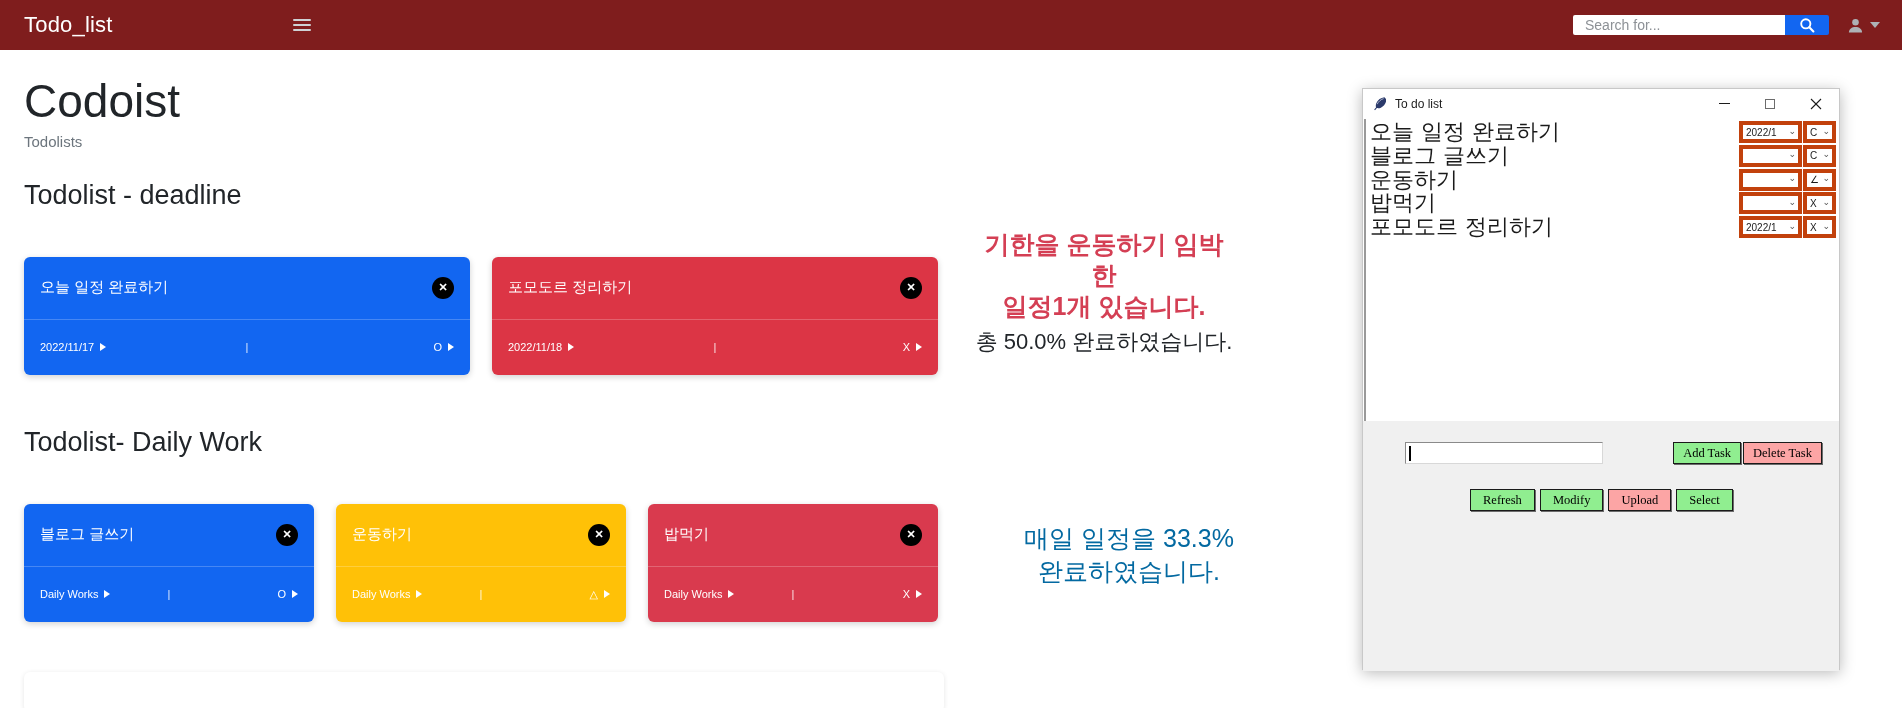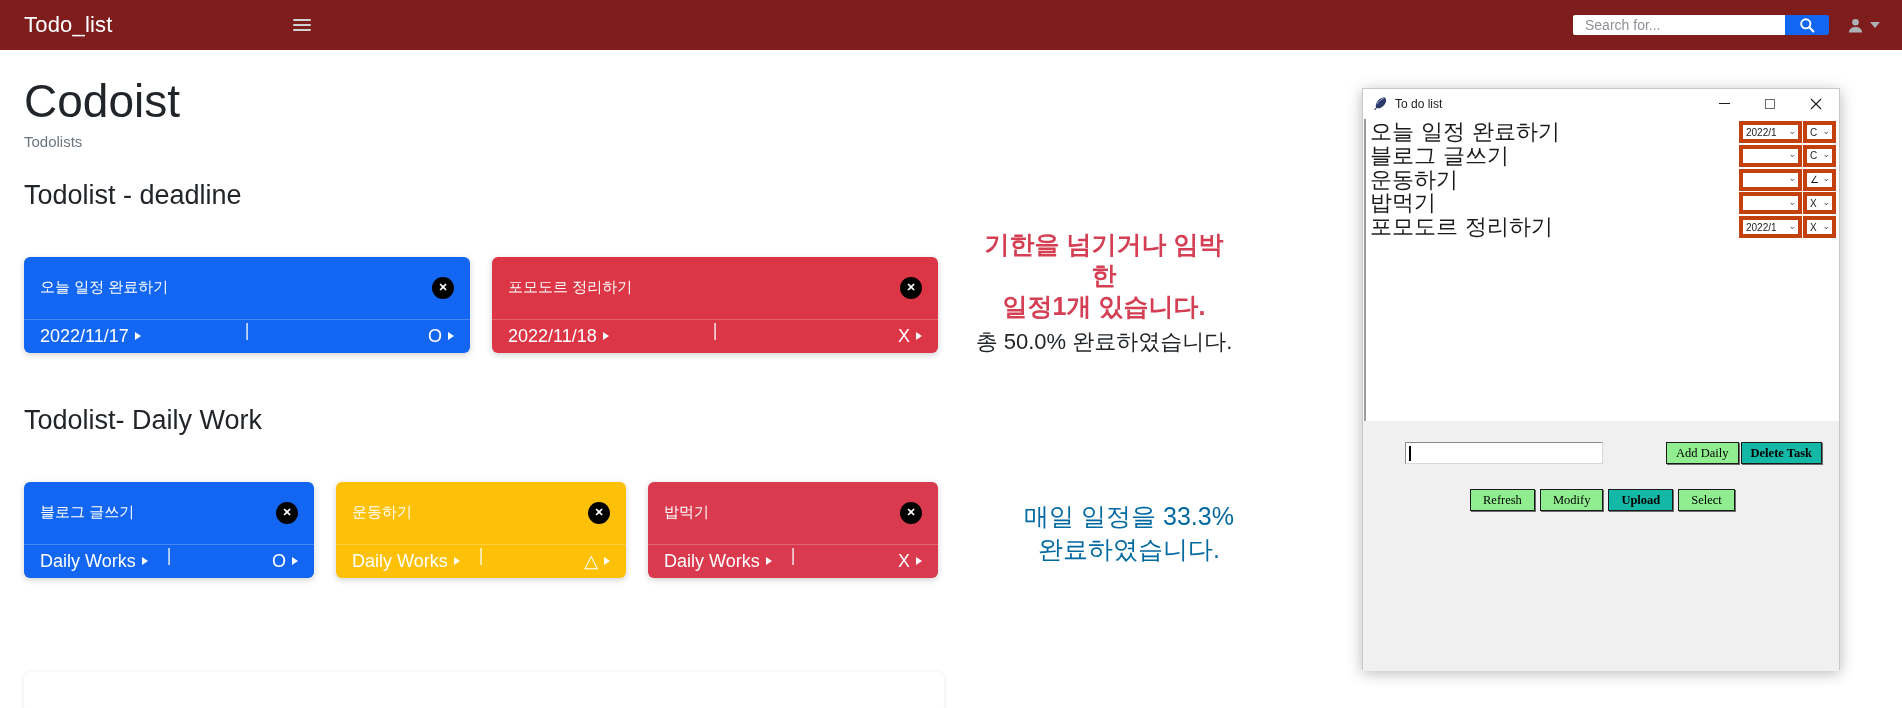--- a/index.html
+++ b/index.html
@@ -144,24 +144,25 @@
     color: #fff;
     display: flex;
     align-items: center;
     justify-content: center;
     font-size: 11px;
     font-weight: 700;
     cursor: pointer;
     flex: 0 0 auto;
   }
   .card-footer {
-    height: 34px;
-    display: flex;
+    height: 56px;
+    display: flex;
+    align-items: center;
     padding: 0 16px;
-    font-size: 18px;
+    font-size: 11px;
     border-top: 1px solid rgba(255,255,255,.22);
     position: relative;
   }
   .foot-left { display: flex; align-items: center; gap: 6px; }
   .foot-mid {
     position: absolute;
     left: 50%;
     transform: translateX(-50%);
     opacity: .85;
   }
@@ -346,21 +347,21 @@
     font-family: "Liberation Serif", serif;
     font-size: 12.5px;
     color: #000;
     cursor: pointer;
     display: flex;
     align-items: center;
     justify-content: center;
     box-shadow: 1px 1px 0 rgba(0,0,0,.55);
   }
   .tk-btn.green { background: #90ee90; }
-  .tk-btn.salmon { background: #14b8a6; font-weight: bold; }
+  .tk-btn.salmon { background: #fca5a5; }
   .tk-addrow {
     position: absolute;
     right: 17px;
     top: 21px;
     display: flex;
     gap: 2px;
   }
   .tk-addrow .tk-btn { height: 22px; padding: 0 9px; }
   .tk-actionrow {
     position: absolute;
@@ -441,21 +442,21 @@
         </div>
         <div class="foot-mid">|</div>
         <div class="foot-right">
           <span>X</span>
           <span class="tri-right"></span>
         </div>
       </div>
     </div>
 
     <div class="status-block" style="left:930px; top:-28px; width:300px;">
-      <div class="status-warn">기한을 넘기거나 임박</div>
+      <div class="status-warn">기한을 운동하기 임박</div>
       <div class="status-warn">한</div>
       <div class="status-warn">일정1개 있습니다.</div>
       <div class="status-total">총 50.0% 완료하였습니다.</div>
     </div>
   </div>
 
   <h2 class="section-title" style="margin-top:52px;">Todolist- Daily Work</h2>
 
   <div class="card-row">
 
@@ -609,21 +610,21 @@
       </div>
     </div>
   </div>
 
   <div class="tk-bottom">
     <div class="tk-entry">
       <div class="tk-caret"></div>
     </div>
 
     <div class="tk-addrow">
-      <div class="tk-btn green">Add Daily</div>
+      <div class="tk-btn green">Add Task</div>
       <div class="tk-btn salmon">Delete Task</div>
     </div>
 
     <div class="tk-actionrow">
       <div class="tk-btn green">Refresh</div>
       <div class="tk-btn green">Modify</div>
       <div class="tk-btn salmon">Upload</div>
       <div class="tk-btn green">Select</div>
     </div>
   </div>

